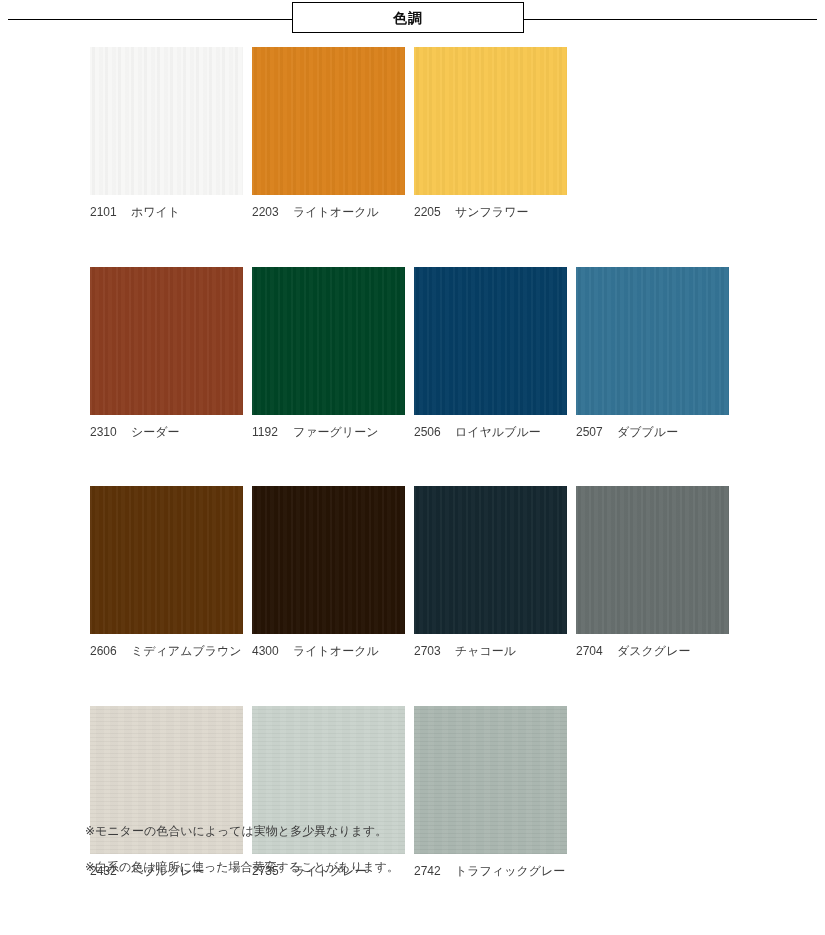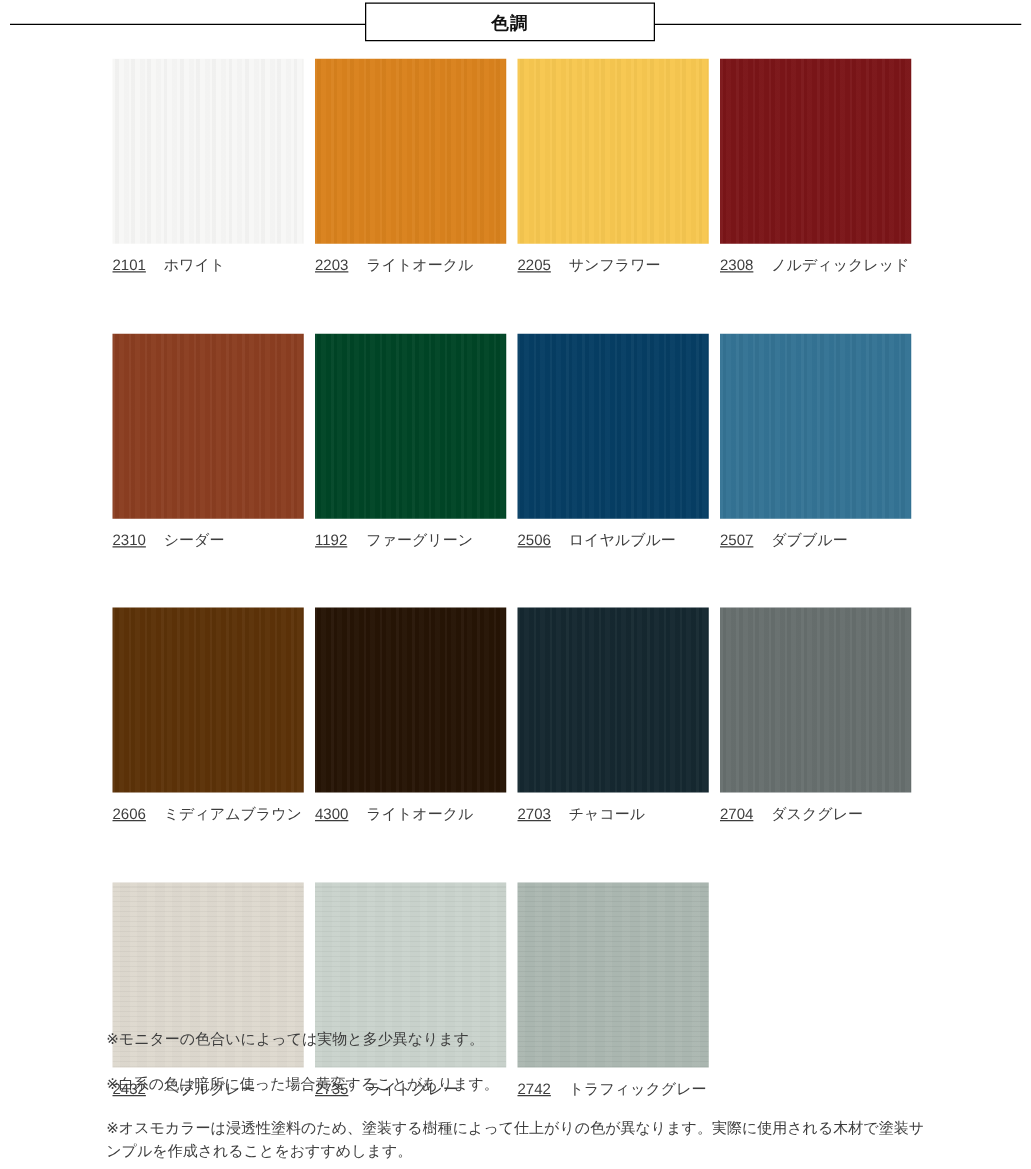--- a/index.html
+++ b/index.html
@@ -119,21 +119,20 @@
     margin-top: 10px;
     font-size: 12px;
     color: #3d3d3d;
     white-space: nowrap;
     line-height: 1.3;
   }
   .swatch-code {
     display: inline-block;
     min-width: 34px;
     margin-right: 7px;
-    text-decoration: underline;
   }
   .swatch-name {
     display: inline-block;
   }
 
   
   .notes {
     position: absolute;
     top: 822px;
     left: 85px;
@@ -173,26 +172,20 @@
       <div class="swatch-label">
         <span class="swatch-code">2203</span><span class="swatch-name">ライトオークル</span>
       </div>
     </div>
     <div class="swatch-cell">
       <div class="swatch-chip" style="background-color: rgb(247, 199, 80);"></div>
       <div class="swatch-label">
         <span class="swatch-code">2205</span><span class="swatch-name">サンフラワー</span>
       </div>
     </div>
-    <div class="swatch-cell">
-      <div class="swatch-chip" style="background-color: rgb(123, 21, 24);"></div>
-      <div class="swatch-label">
-        <span class="swatch-code">2308</span><span class="swatch-name">ノルディックレッド</span>
-      </div>
-    </div>
   </div>
 
   <div class="swatch-row">
     <div class="swatch-cell">
       <div class="swatch-chip" style="background-color: rgb(139, 62, 33);"></div>
       <div class="swatch-label">
         <span class="swatch-code">2310</span><span class="swatch-name">シーダー</span>
       </div>
     </div>
     <div class="swatch-cell">
@@ -267,14 +260,13 @@
         <span class="swatch-code"></span><span class="swatch-name"></span>
       </div>
     </div>
   </div>
 
 </div>
 
 <div class="notes">
   <div class="note">※モニターの色合いによっては実物と多少異なります。</div>
   <div class="note">※白系の色は暗所に使った場合黄変することがあります。</div>
-  <div class="note">※オスモカラーは浸透性塗料のため、塗装する樹種によって仕上がりの色が異なります。実際に使用される木材で塗装サンプルを作成されることをおすすめします。</div>
 </div>
 
 </body></html>

